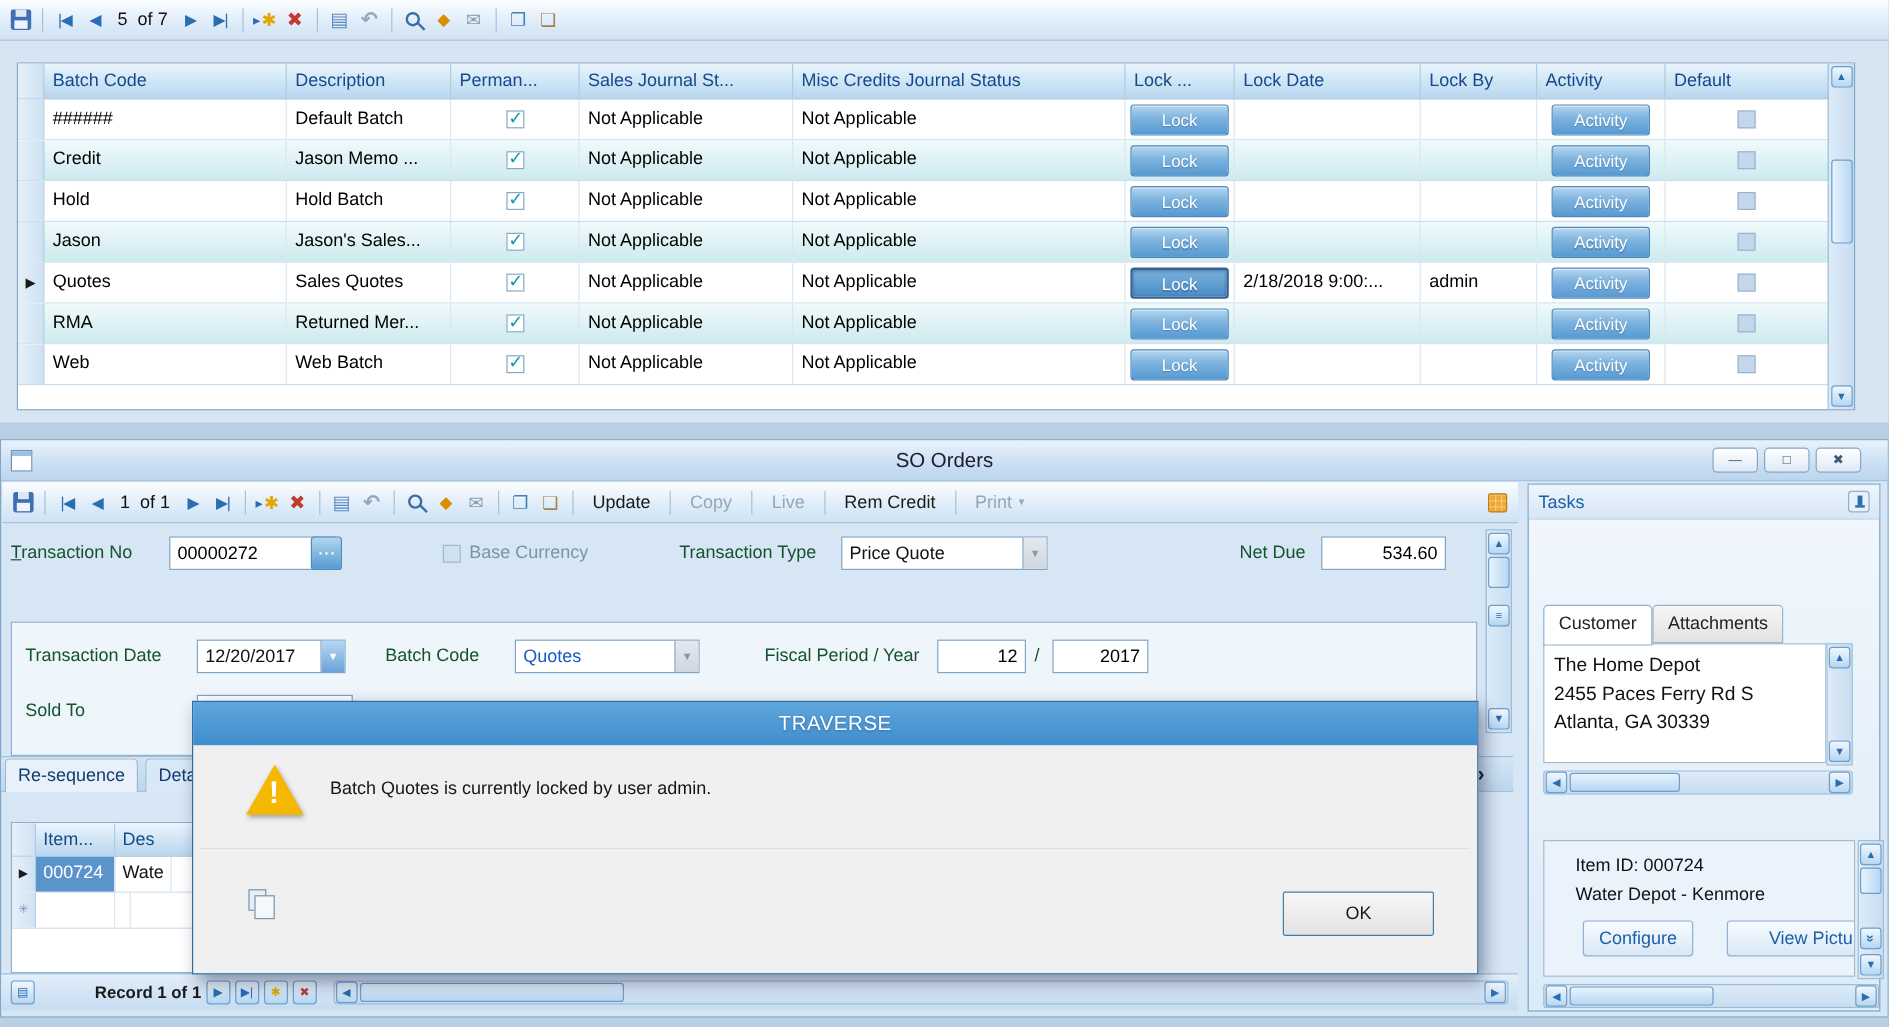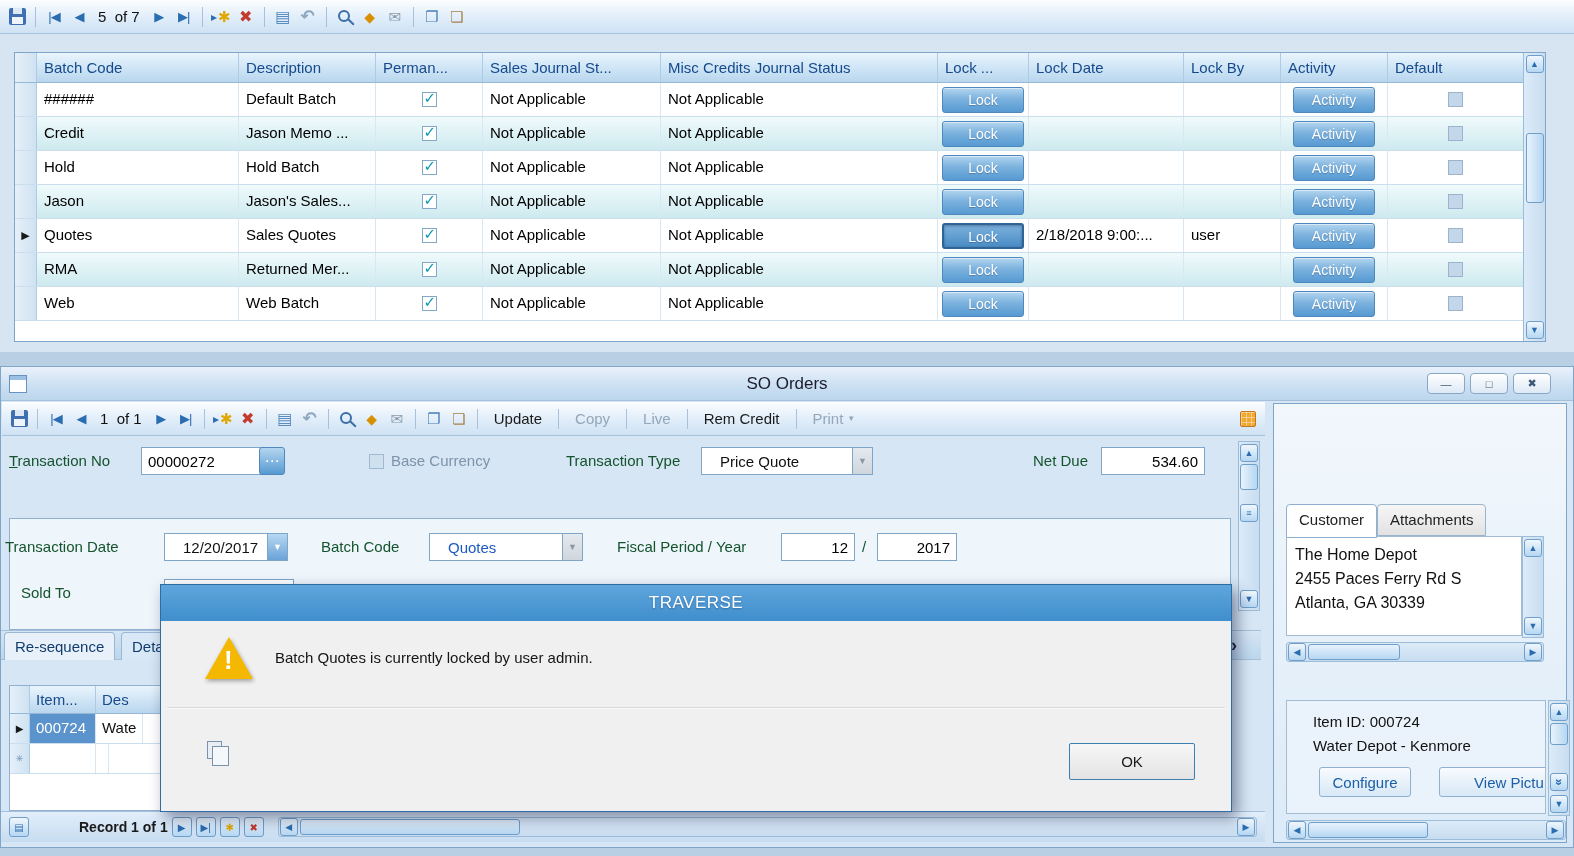--- a/index.html
+++ b/index.html
@@ -72,21 +72,21 @@
   .winbtns{margin-left:auto;display:flex;padding-right:22px;z-index:2}
   .winbtn{width:38px;height:21px;border:1px solid #8aa8c6;border-radius:4px;background:linear-gradient(#ffffff,#dde9f5);
     color:#3c5a78;font-size:11px;display:flex;align-items:center;justify-content:center;margin-left:5px}
   .so-toolbar{position:absolute;left:1px;top:35px;width:1263px}
   .lbl{position:absolute;font-size:15px;color:#14532d;line-height:28px;white-space:nowrap}
   .lbl.dim{color:#7d93ab}
   .ak::first-letter{text-decoration:underline}
   .tbox{position:absolute;height:28px;border:1px solid #7fa5c8;background:#fff;font-size:15px;padding:0 6px;font-family:inherit;color:#000}
   .tbox.right{text-align:right}
   .combo{position:absolute;height:28px;border:1px solid #7fa5c8;background:#fff;display:flex;align-items:center}
-  .combo .val{flex:1;padding:0 18px;font-size:15px;white-space:nowrap;overflow:hidden}
+  .combo .val{flex:1;padding:0 6px;font-size:15px;white-space:nowrap;overflow:hidden}
   .combo .val.blue{color:#1b58c2}
   .drop{width:20px;height:26px;border-left:1px solid #7fa5c8;display:flex;align-items:center;justify-content:center;font-size:9px;flex:none}
   .drop.on{background:linear-gradient(#b7d8f2,#6aa3d8);color:#fff}
   .drop.off{background:linear-gradient(#e4e9ee,#cfd6dd);color:#8a98a6}
   .dots{position:absolute;height:28px;width:26px;border:1px solid #4f88bc;border-radius:3px;background:linear-gradient(#b4d6ef,#569ad2);
     color:#fff;font-size:15px;display:flex;align-items:center;justify-content:center}
   .tabs{position:absolute;left:8px;top:120px;display:flex;gap:3px;align-items:flex-end;z-index:3}
   .tab{height:31px;padding:6px 13px;border:1px solid #8fb0d0;border-bottom:none;border-radius:5px 5px 0 0;
     background:linear-gradient(#dcebf8,#bdd8ee);color:#15428b;font-size:15px;white-space:nowrap}
   .tab.active{background:#eef5fb;height:33px;margin-bottom:-2px}
@@ -292,21 +292,21 @@
         <div class="gc w2">Sales Quotes</div>
         <div class="gc w3 center">
             <span class="cb checked"></span>
           </div>
         <div class="gc w4">Not Applicable</div>
         <div class="gc w5">Not Applicable</div>
         <div class="gc w6 center">
             <span class="gbtn pressed">Lock</span>
           </div>
         <div class="gc w7">2/18/2018 9:00:...</div>
-        <div class="gc w8">user</div>
+        <div class="gc w8">admin</div>
         <div class="gc w9 center">
             <span class="gbtn">Activity</span>
           </div>
         <div class="gc w10 center">
             <span class="cb dim"></span>
           </div>
       </div>
 
       <div class="grow alt">
         <div class="gsel"></div>
@@ -431,31 +431,31 @@
     <div class="vsb" style="left:1237px;top:74px;height:170px;border:1px solid #9cbcd8">
       <span class="sbtn">▲</span>
       <span class="sthumb" style="height:26px"></span>
       <span class="sbtn" style="margin-top:14px">≡</span>
       <span class="sspace"></span>
       <span class="sbtn">▼</span>
     </div>
 
     <div class="tabpanel"></div>
 
-    <div class="lbl" style="left:4px;top:166px;z-index:2">Transaction Date</div>
+    <div class="lbl" style="left:20px;top:166px;z-index:2">Transaction Date</div>
     <div class="combo" style="left:163px;top:166px;width:124px;z-index:2">
       <span class="val">12/20/2017</span>
       <span class="drop on">▼</span>
     </div>
     <div class="lbl" style="left:320px;top:166px;z-index:2">Batch Code</div>
     <div class="combo" style="left:428px;top:166px;width:154px;z-index:2">
       <span class="val blue">Quotes</span>
       <span class="drop off">▼</span>
     </div>
-    <div class="lbl" style="left:616px;top:166px;z-index:2">Fiscal Period / Year</div>
+    <div class="lbl" style="left:636px;top:166px;z-index:2">Fiscal Period / Year</div>
     <input class="tbox right" style="left: 780px; top: 166px; width: 74px; z-index: 2;" value="12">
     <div class="lbl" style="left:861px;top:166px;z-index:2">/</div>
     <input class="tbox right" style="left: 876px; top: 166px; width: 80px; z-index: 2;" value="2017">
     <div class="lbl" style="left:20px;top:212px;z-index:2">Sold To</div>
     <input class="tbox" style="left: 163px; top: 212px; width: 130px; z-index: 2;">
 
     <div class="dstrip"></div>
     <div class="dtab" style="left:3px;top:265px">Re-sequence</div>
     <div class="dtab" style="left:120px;top:265px;background:#d8e8f6">Deta</div>
     <div class="chevrons">»</div>
@@ -489,20 +489,24 @@
       <span class="nav-mini red">✖</span>
       <span class="hsb" style="flex:1;margin-left:10px">
         <span class="sbtn">◀</span>
         <span class="hthumb" style="width:220px"></span>
         <span class="sspace"></span>
         <span class="sbtn">▶</span>
       </span>
     </div>
 
     <aside id="tasks">
+      <div class="tasks-head">
+        <span>Tasks</span>
+        <span class="pin"></span>
+      </div>
       <div class="tk-tabs">
         <div class="tk-tab active">Customer</div>
         <div class="tk-tab">Attachments</div>
       </div>
       <div class="card1">
         <div>The Home Depot</div>
         <div>2455 Paces Ferry Rd S</div>
         <div>Atlanta, GA 30339</div>
       </div>
       <div class="vsb" style="left:248px;top:132px;height:102px;border:1px solid #9cbcd8">

